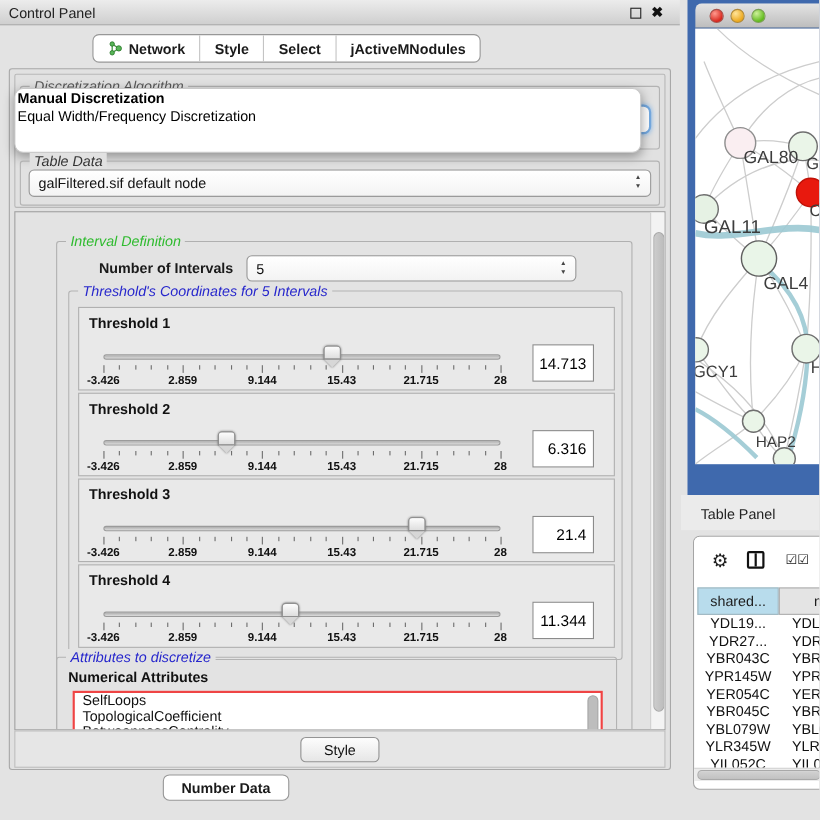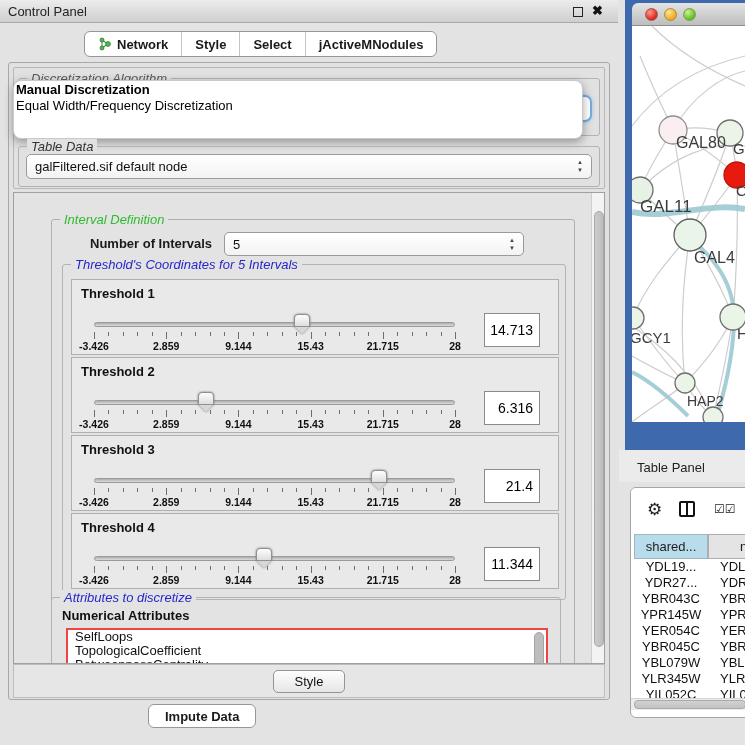--- a/index.html
+++ b/index.html
@@ -380,21 +380,21 @@
       </div>
     </div>
   </div>
 
   <div class="abs apply-strip">
     <div class="apply-btn">Style</div>
   </div>
 
   <div class="abs tabbar" style="left:148px; top:704px; height:24px;">
     <div class="tab" style="padding:0 16px;">
-        <span>Impute Data</span>
+        <span>Number Data</span>
       </div>
   </div>
 
   <div class="abs net-frame"></div>
   <div class="abs net-titlebar">
     <span class="tl red"></span>
     <span class="tl yellow"></span>
     <span class="tl green"></span>
   </div>
   <div class="abs net-content">

